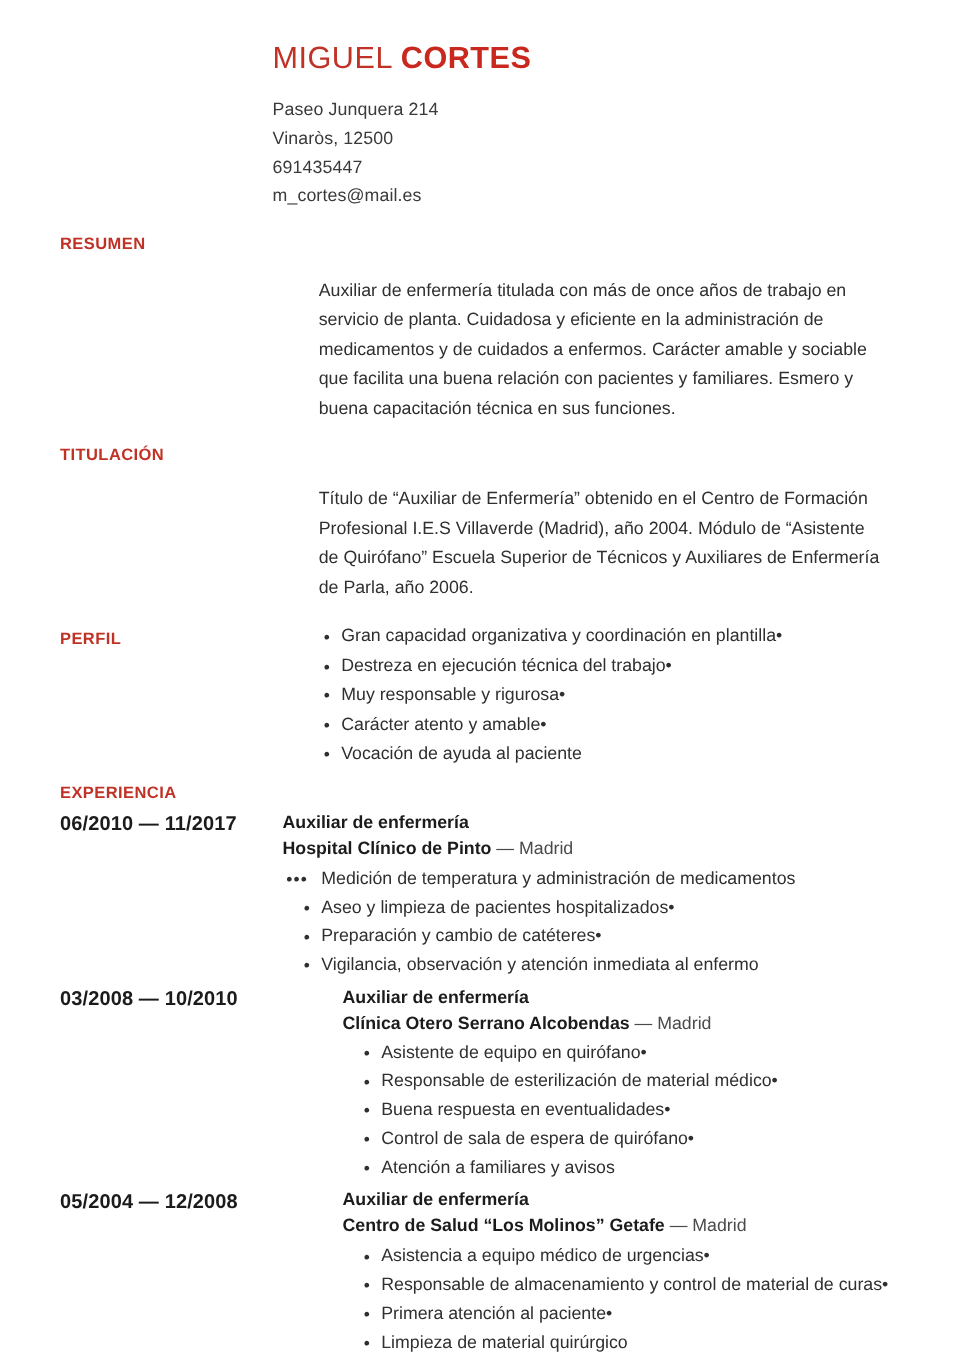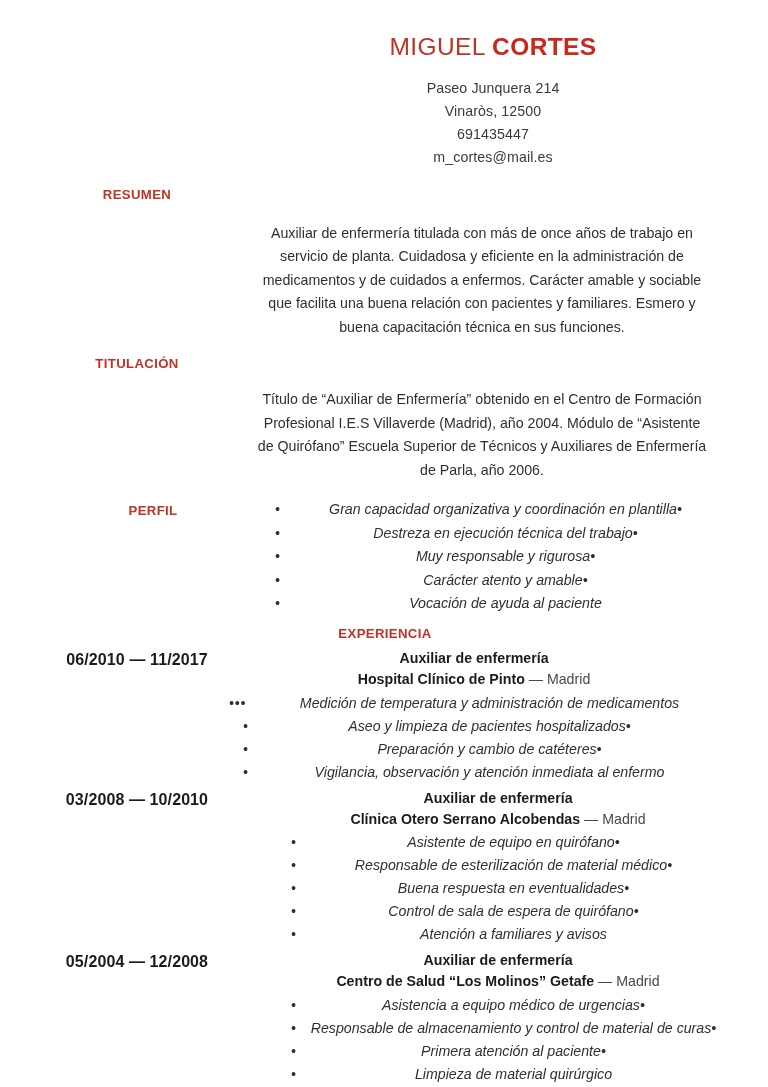--- a/index.html
+++ b/index.html
@@ -15,21 +15,20 @@
     color: #231f20;
     position: relative;
     overflow: hidden;
   }
 
   .page {
     position: relative;
     width: 768px;
     height: 845px;
     padding: 0;
-    text-align: center;
   }
 
   
   .header {
     padding-top: 34px;
     padding-left: 218px;
   }
   .name {
     font-size: 24.5px;
     letter-spacing: 0.4px;
@@ -79,37 +78,36 @@
 
   
   .sec-resumen { margin-top: 19px; }
   .sec-resumen .section-heading { padding-top: 0; }
   .sec-resumen .section-body { padding-top: 21px; }
 
   .sec-titulacion { margin-top: 0; }
   .sec-titulacion .section-heading { padding-top: 5px; }
   .sec-titulacion .section-body { padding-top: 23px; }
 
-  .sec-perfil { margin-top: 0; margin-left: 16px; }
+  .sec-perfil { margin-top: 0; }
   .sec-perfil .section-heading { padding-top: 9px; }
   .sec-perfil .section-body { padding-top: 3px; }
 
   
   ul.bullets {
     list-style: none;
     margin: 0;
     padding: 0;
   }
   ul.bullets > li {
     position: relative;
     padding-left: 31px;
     line-height: 23.5px;
     font-size: 14.2px;
     color: #2f2f2f;
-    font-style: italic;
   }
   ul.bullets > li::before {
     content: "\2022";
     position: absolute;
     left: 17px;
     top: 0;
     font-size: 14px;
     line-height: 23.5px;
     color: #2f2f2f;
   }

